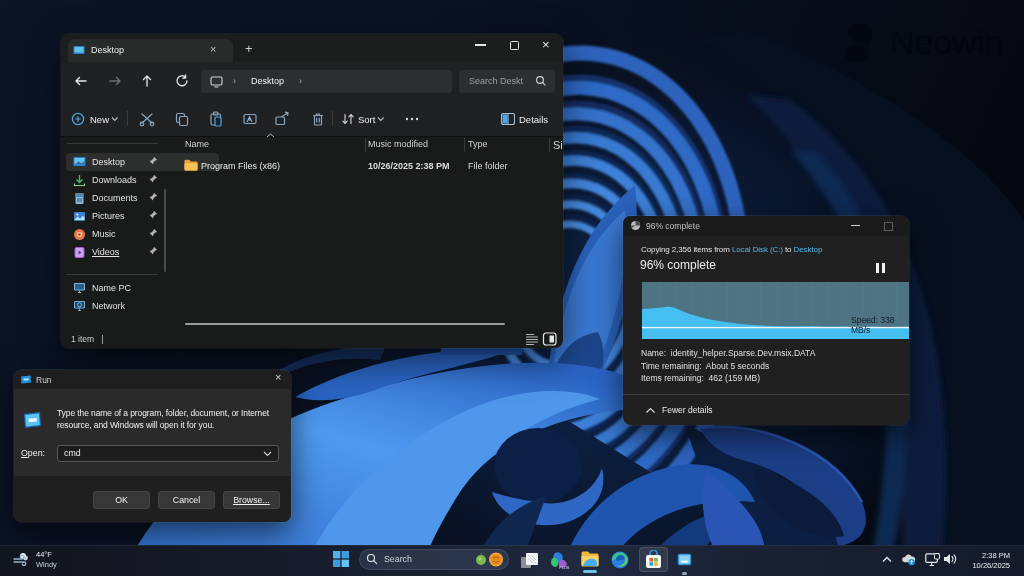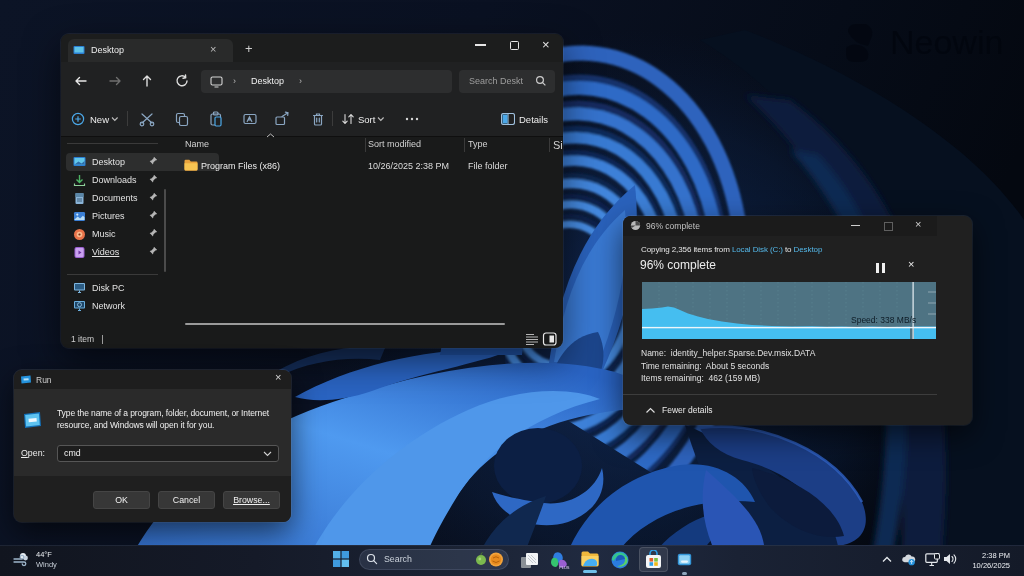--- a/index.html
+++ b/index.html
@@ -221,21 +221,21 @@
           <rect x="1.5" y="1" width="10" height="11" rx="2" fill="#9a5fd0"></rect>
           <rect x="2.5" y="2" width="8" height="9" rx="1.2" fill="#c9a1ef"></rect>
           <path d="M5.5,4.5 l3,2 l-3,2 z" fill="#6a30a0"></path>
         </svg>
   <div class="abs lbl" style="left:31px;top:213px;text-decoration:underline;">Videos</div>
   <svg class="abs" style="left:12px;top:248px;" width="13" height="12" viewBox="0 0 13 12">
           <rect x="1" y="1" width="11" height="7.5" rx="1" fill="#7db6e0"></rect>
           <rect x="2" y="2" width="9" height="5.5" fill="#2c5d85"></rect>
           <path d="M5,10.5 h3 M6.5,8.5 v2" stroke="#7db6e0" stroke-width="1"></path>
         </svg>
-  <div class="abs lbl" style="left:31px;top:249px;">Disk PC</div>
+  <div class="abs lbl" style="left:31px;top:249px;">Name PC</div>
   <svg class="abs" style="left:12px;top:266px;" width="13" height="12" viewBox="0 0 13 12">
           <rect x="1" y="1" width="11" height="7.5" rx="1" fill="#6aaede"></rect>
           <rect x="2" y="2" width="9" height="5.5" fill="#1e4668"></rect>
           <circle cx="6.5" cy="4.7" r="2" fill="none" stroke="#9fd1f0" stroke-width="0.8"></circle>
           <path d="M5,10.5 h3 M6.5,8.5 v2" stroke="#6aaede" stroke-width="1"></path>
         </svg>
   <div class="abs lbl" style="left:31px;top:267px;">Network</div>
   <svg class="abs pin" style="left:88px;top:122px;" width="9" height="9" viewBox="0 0 9 9">
           <path d="M5,0.8 L8.2,4 L6.4,4.6 L4.4,6.6 L4,8.4 L0.6,5 L2.4,4.6 L4.4,2.6 Z" fill="#b5b5b5"></path>
         </svg>
@@ -254,48 +254,48 @@
   <svg class="abs pin" style="left:88px;top:212px;" width="9" height="9" viewBox="0 0 9 9">
           <path d="M5,0.8 L8.2,4 L6.4,4.6 L4.4,6.6 L4,8.4 L0.6,5 L2.4,4.6 L4.4,2.6 Z" fill="#b5b5b5"></path>
         </svg>
  </div>
  <div class="abs" style="left:103px;top:155px;width:2px;height:83px;background:#4b4b4b;border-radius:1px;"></div>
 
  <div class="abs" style="left:124px;top:105px;font-size:9px;color:#d2d2d2;">Name</div>
  <svg class="abs" style="left:205px;top:99px;" width="9" height="5" viewBox="0 0 9 5">
         <path d="M1,4 L4.5,1 L8,4" fill="none" stroke="#bbb" stroke-width="1"></path>
       </svg>
- <div class="abs" style="left:307px;top:105px;font-size:9px;color:#d2d2d2;">Sort modified</div>
+ <div class="abs" style="left:307px;top:105px;font-size:9px;color:#d2d2d2;">Music modified</div>
  <div class="abs" style="left:407px;top:105px;font-size:9px;color:#d2d2d2;">Type</div>
  <div class="abs" style="left:492px;top:105px;font-size:11px;color:#d2d2d2;">Si</div>
  <div class="abs" style="left:304px;top:104px;width:1px;height:14px;background:#3a3a3a;"></div>
  <div class="abs" style="left:403px;top:104px;width:1px;height:14px;background:#3a3a3a;"></div>
  <div class="abs" style="left:488px;top:104px;width:1px;height:14px;background:#3a3a3a;"></div>
 
  <svg class="abs" style="left:123px;top:125px;" width="14" height="12" viewBox="0 0 14 12">
         <path d="M0.5,2 a1.2,1.2 0 0 1 1.2,-1.2 h3.6 l1.5,1.6 h5.5 a1.2,1.2 0 0 1 1.2,1.2 v7 a1.2,1.2 0 0 1 -1.2,1.2 h-10.6 a1.2,1.2 0 0 1 -1.2,-1.2 Z" fill="#e8a33d"></path>
         <path d="M0.5,4.2 h13 v5.8 a1.2,1.2 0 0 1 -1.2,1.2 h-10.6 a1.2,1.2 0 0 1 -1.2,-1.2 Z" fill="#f6c452"></path>
       </svg>
  <div class="abs" style="left:140px;top:127px;font-size:9px;color:#ececec;">Program Files (x86)</div>
- <div class="abs" style="left:307px;top:127px;font-size:9px;color:#dcdcdc;">10/26/2025 2:38 PM</div>
+ <div class="abs" style="left:307px;top:127px;font-size:9px;color:#dcdcdc;font-weight:bold;">10/26/2025 2:38 PM</div>
  <div class="abs" style="left:407px;top:127px;font-size:9px;color:#dcdcdc;text-align:center;">File folder</div>
 
  <div class="abs" style="left:124px;top:289px;width:320px;height:2px;background:#9a9a9a;border-radius:1px;"></div>
 
  <div class="abs" style="left:10px;top:300px;font-size:8.5px;color:#cfcfcf;">1 item&nbsp;&nbsp;&nbsp;|</div>
  <svg class="abs" style="left:464px;top:298px;" width="32" height="14" viewBox="0 0 32 14">
   <g stroke="#b5b5b5" stroke-width="1" fill="none">
           <path d="M1,2.5 h8 M1,5 h12 M1,7.5 h12 M1,10 h12 M1,12.5 h8"></path>
         </g>
   <rect x="18.5" y="1" width="12.5" height="12" rx="2.5" fill="none" stroke="#e8e8e8" stroke-width="1.2"></rect>
   <rect x="24.5" y="3.5" width="4.5" height="7" fill="#e8e8e8"></rect>
  </svg>
 </div>
 
-<div class="abs" id="copydlg" style="left:623px;top:216px;width:349px;height:209px;border-radius:8px;background:#202020;box-shadow:0 10px 30px rgba(0,0,0,0.6),0 0 0 1px rgba(255,255,255,0.09);overflow:hidden;">
+<div class="abs" id="copydlg" style="left:623px;top:216px;width:286px;height:209px;border-radius:8px;background:#202020;box-shadow:0 10px 30px rgba(0,0,0,0.6),0 0 0 1px rgba(255,255,255,0.09);overflow:hidden;">
  <div class="abs" style="left:0;top:0;width:314px;height:20px;background:#1b1b1b;"></div>
  <svg class="abs" style="left:7px;top:4px;" width="11" height="11" viewBox="0 0 11 11">
         <circle cx="5.5" cy="5.5" r="4.6" fill="#b9b9b9"></circle>
         <path d="M5.5,5.5 L5.5,0.9 A4.6,4.6 0 0 1 10.1,5.5 Z" fill="#4a4a4a"></path>
         <path d="M5.5,5.5 L1.6,8 A4.6,4.6 0 0 1 0.9,5.5 Z" fill="#4a4a4a"></path>
       </svg>
  <div class="abs" style="left:23px;top:5px;font-size:8.5px;color:#c3c3c3;">96% complete</div>
  <div class="abs" style="left:228px;top:9px;width:9px;height:1.2px;background:#cfcfcf;"></div>
  <div class="abs" style="left:261px;top:6px;width:7px;height:7px;border:1px solid #5f5f5f;"></div>
  <div class="abs" style="left:292px;top:2px;font-size:11px;color:#cfcfcf;">×</div>

